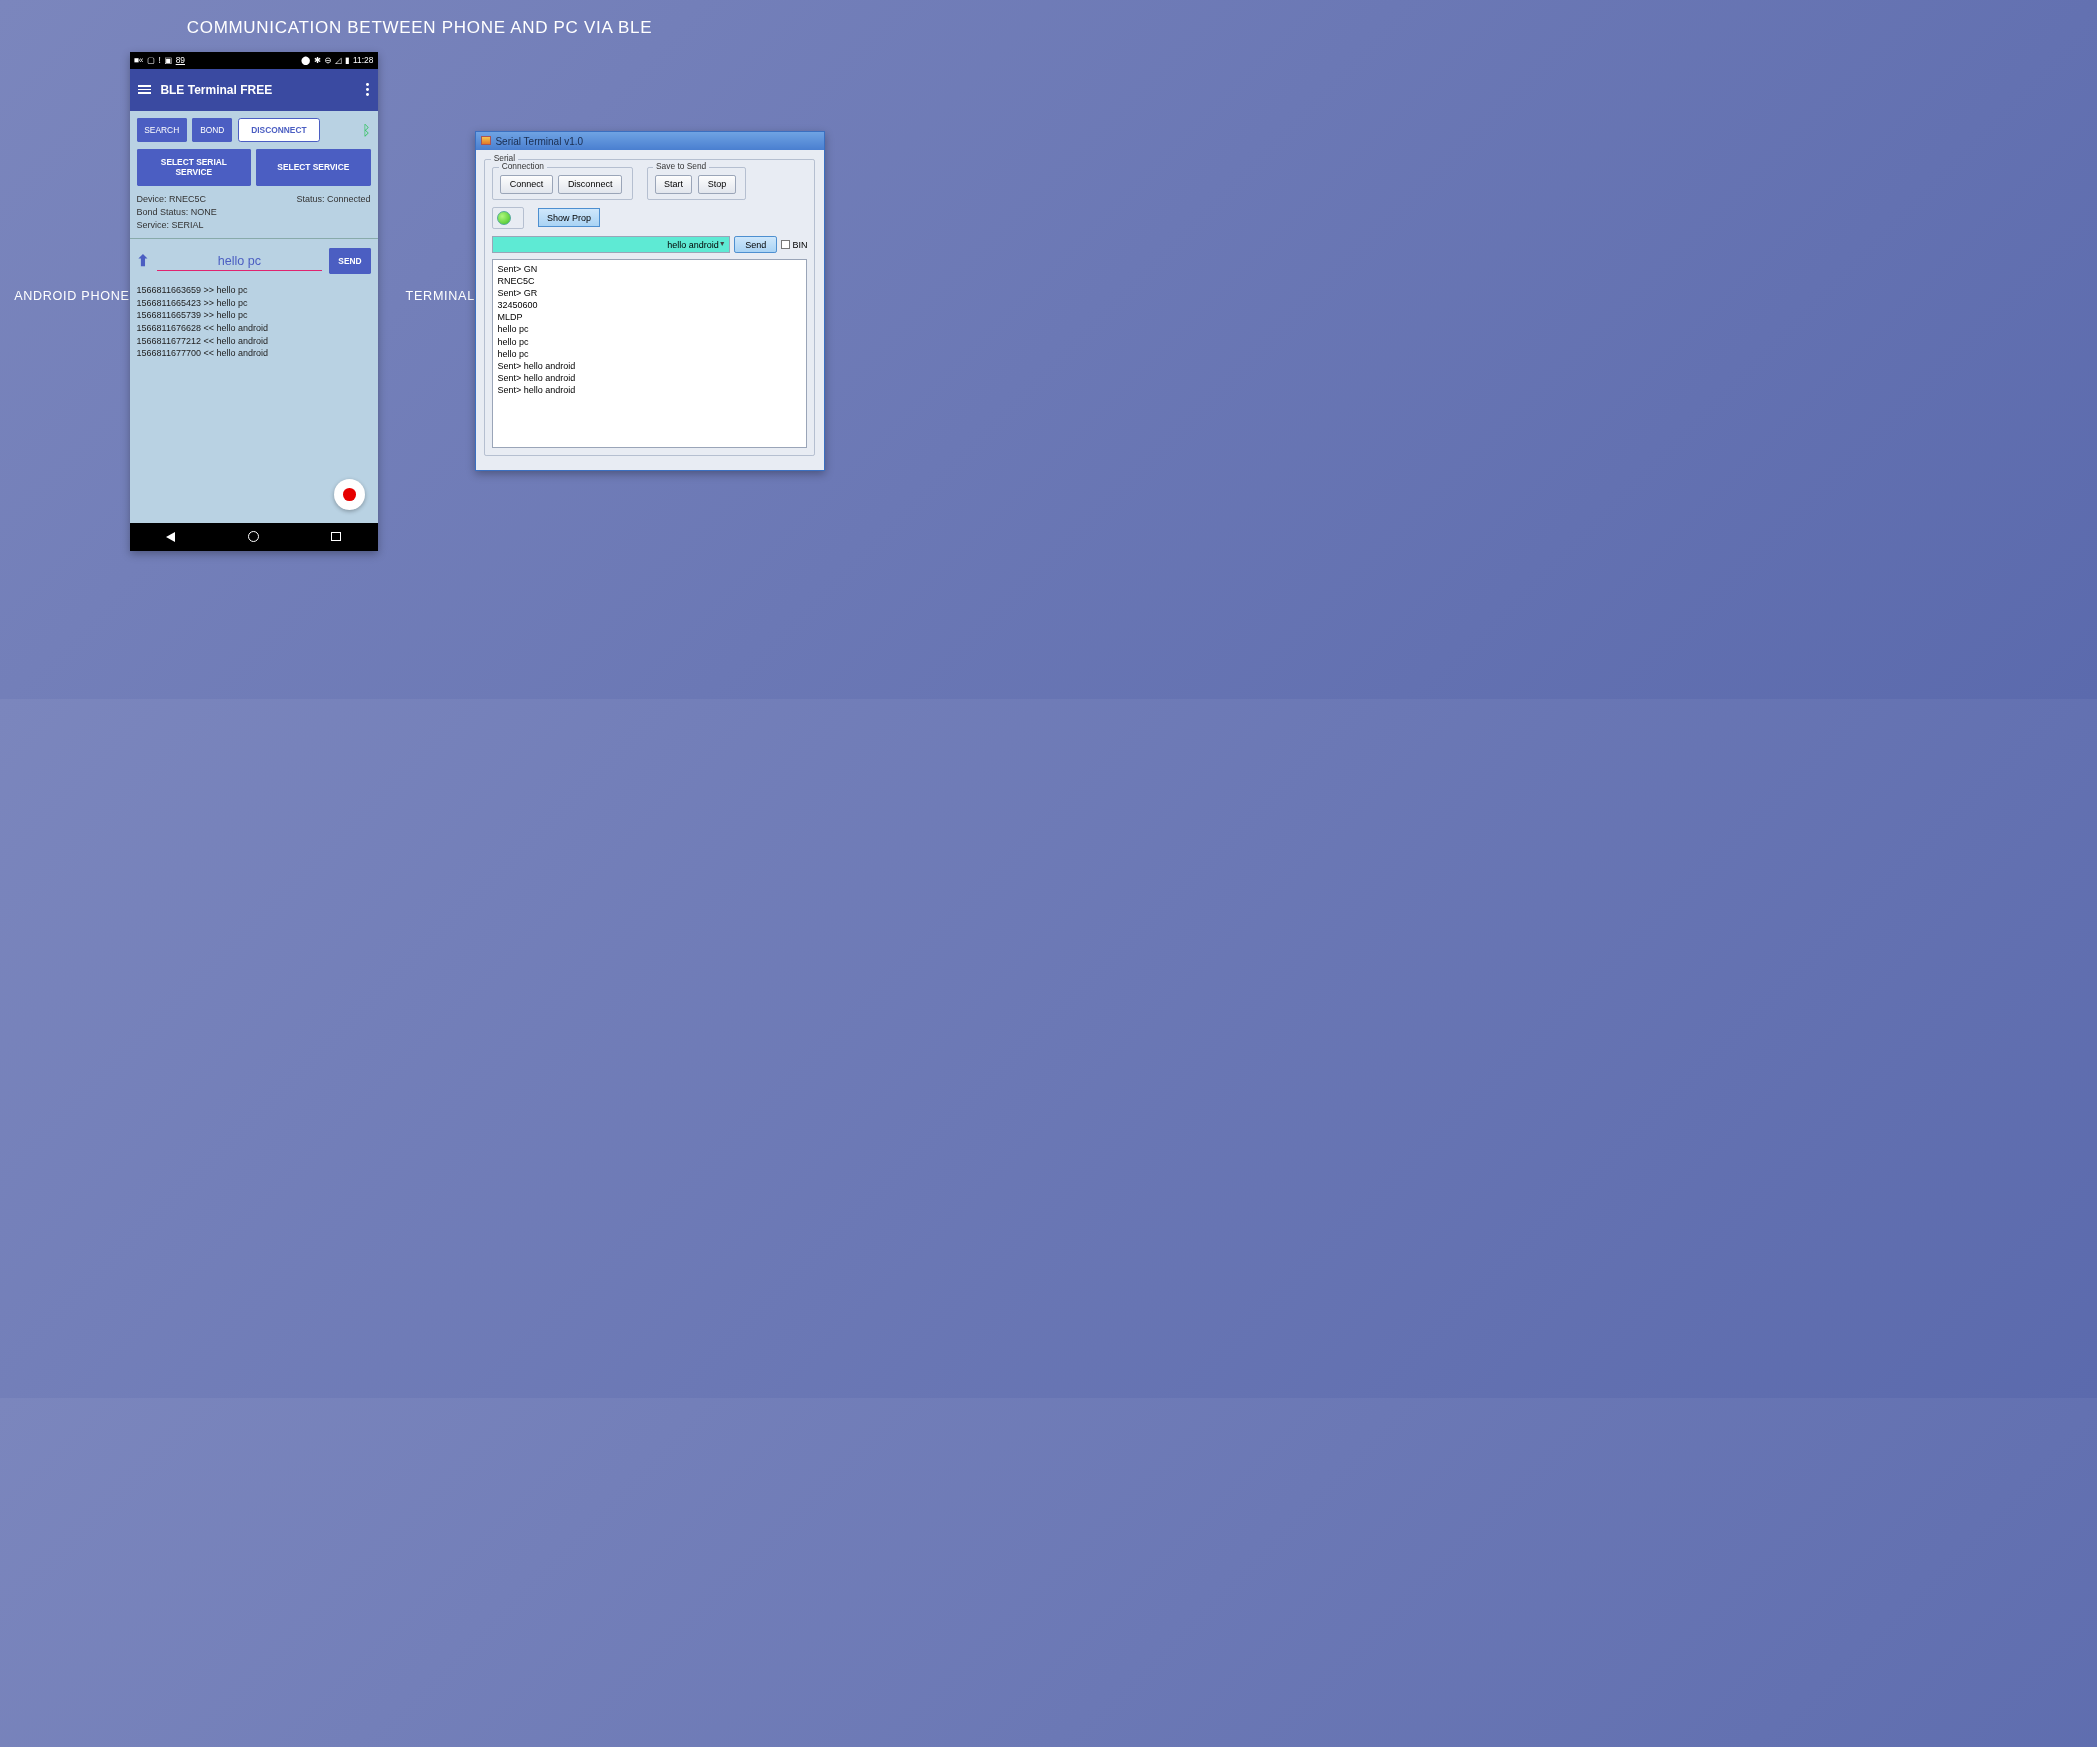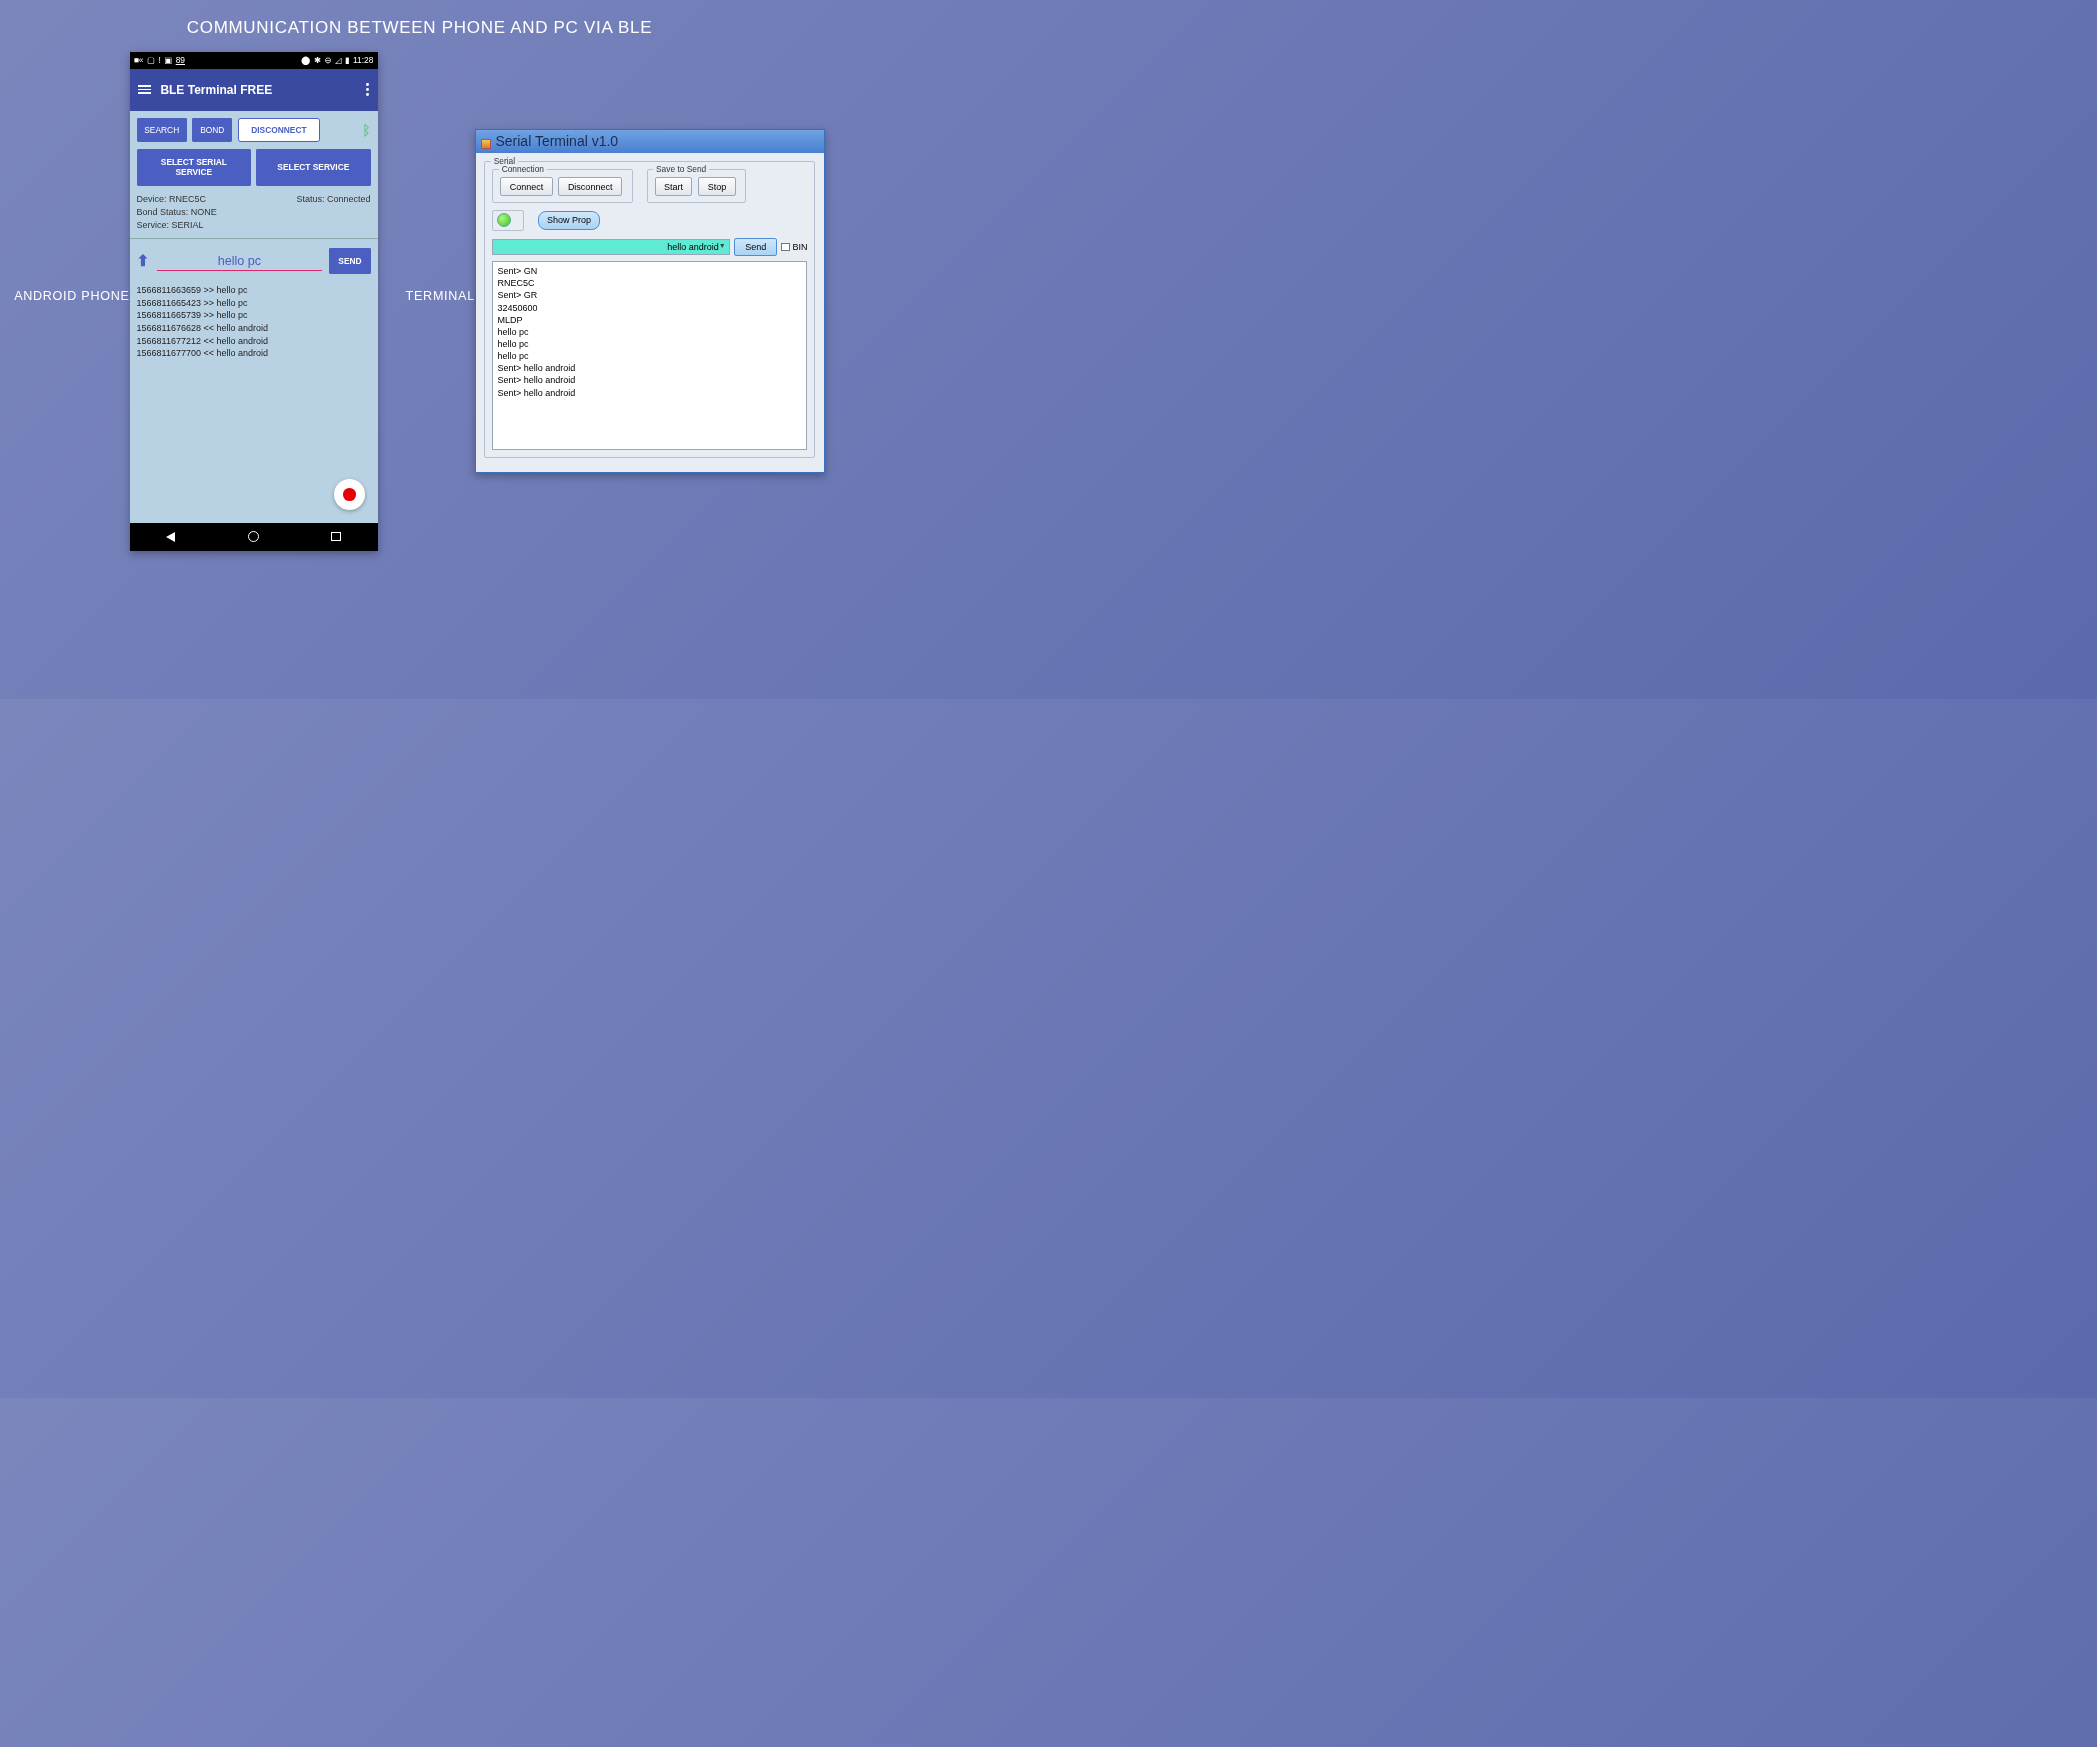--- a/index.html
+++ b/index.html
@@ -159,23 +159,23 @@
 .win {
   width: 350px;
   background: #e8ecf3;
   border: 0.7px solid #3a6fc0;
   box-shadow: 0 2.8px 8.4px rgba(0,0,0,0.3);
 }
 .win-title {
   background: linear-gradient(#6fa3e3, #4a7fd0);
   color: #1a2d4f;
   padding: 3.5px 5.6px;
-  font-size: 14px;
-  display: flex;
-  align-items: flex-end;
+  font-size: 10px;
+  display: flex;
+  align-items: flex-start;
   gap: 4.2px;
 }
 .win-icon { width: 9.8px; height: 9.8px; background: linear-gradient(#f5c551,#e07a2a); border: 0.7px solid #a55; }
 .win-body { padding: 8.4px; }
 .fieldset {
   border: 0.7px solid #b5bfd0;
   border-radius: 2.1px;
   padding: 7px;
   position: relative;
   margin-bottom: 5.6px;
@@ -210,21 +210,21 @@
   border: 0.7px solid #b5bfd0;
   border-radius: 2.1px;
   padding: 2.8px 11.2px 2.8px 4.2px;
   display: flex;
   align-items: center;
 }
 .led { width: 14px; height: 14px; background: radial-gradient(circle at 35% 35%, #aef77e, #3fc120); border-radius: 50%; border:0.7px solid #5a9; }
 .showprop {
   background: linear-gradient(#cfe7fb, #a9d3f4);
   border: 0.7px solid #4d8fd0;
-  border-radius: 8px;
+  border-radius: 0;
   padding: 3.5px 8.4px;
   font-size: 9px;
   cursor: pointer;
 }
 .input-line { display: flex; align-items: center; gap: 4.2px; margin-bottom: 5.6px; }
 .combo {
   flex: 1;
   border: 0.7px solid #9aa5b8;
   padding: 2.1px 3.5px;
   font-size: 9px;

